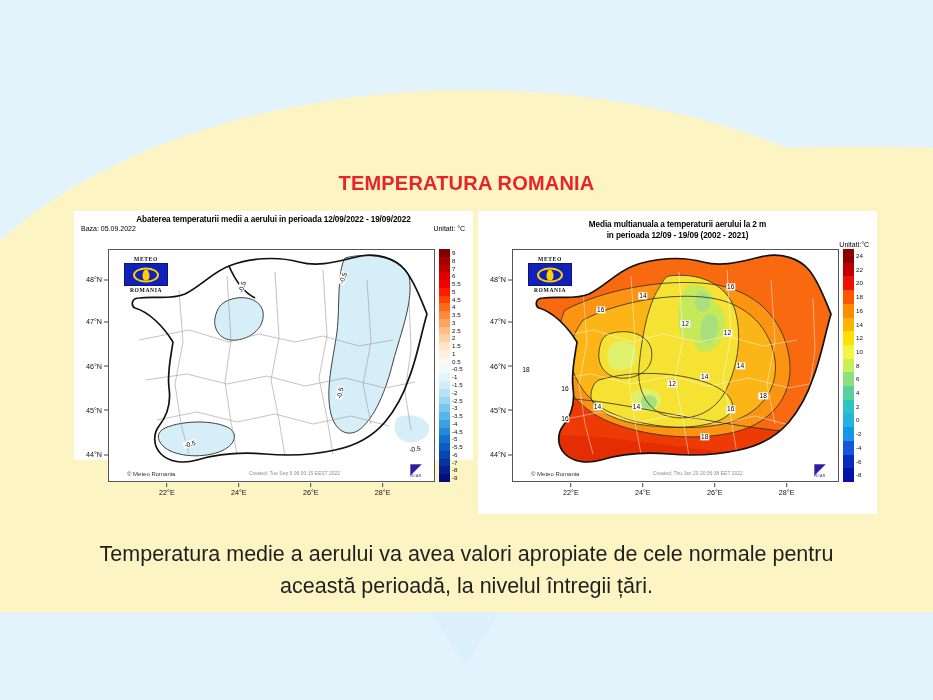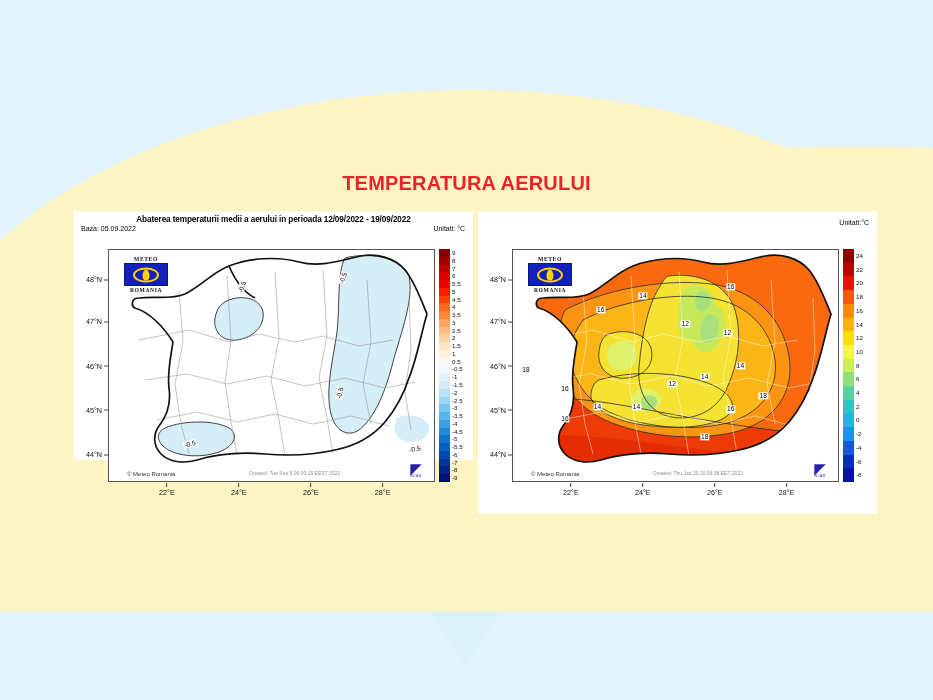--- a/index.html
+++ b/index.html
@@ -94,21 +94,21 @@
 
   <path d="M -60 700 C 40 300 330 120 1000 150 L 1000 700 Z" fill="#fdf4c4"></path>
   <ellipse cx="470" cy="420" rx="560" ry="330" fill="#fdf4c4"></ellipse>
   <rect x="0" y="612" width="933" height="88" fill="#e2f3fb"></rect>
   <path d="M 430 612 L 500 612 L 465 666 Z" fill="#ddf1fb"></path>
   <rect x="0" y="0" width="933" height="60" fill="#e2f3fb"></rect>
 </svg>
 
 <div id="content">
 
-  <div id="subtitle">TEMPERATURA AERULUI</div>
+  <div id="subtitle">TEMPERATURA ROMANIA</div>
 
   <div class="panel" id="panel-left">
     <div class="maptitle">
       <div>Abaterea temperaturii medii a aerului in perioada 12/09/2022 - 19/09/2022</div>
     </div>
     <div class="metaline">
       <span class="meta-left">Baza: 05.09.2022</span>
       <span class="meta-right">Unitati: °C</span>
     </div>
 
@@ -250,20 +250,22 @@
           <div class="lab" style="height: 7.76667px; line-height: 7.76667px;">-6</div>
           <div class="lab" style="height: 7.76667px; line-height: 7.76667px;">-7</div>
           <div class="lab" style="height: 7.76667px; line-height: 7.76667px;">-8</div>
           <div class="lab" style="height: 7.76667px; line-height: 7.76667px;">-9</div>
         </div>
     </div>
   </div>
 
   <div class="panel" id="panel-right">
     <div class="maptitle" style="padding-top:8px;">
+      <div>Media multianuala a temperaturii aerului la 2 m</div>
+      <div>in perioada 12/09 - 19/09 (2002 - 2021)</div>
     </div>
     <div class="metaline">
       <span class="meta-right">Unitati:°C</span>
     </div>
 
     <div class="plotbox" style="left:34px;top:38px;width:327px;height:233px;">
       <svg width="325" height="231" viewBox="0 0 325 231">
         <rect x="0" y="0" width="325" height="231" fill="#ffffff"></rect>
         <defs>
           <clipPath id="ro-clip">
@@ -405,13 +407,14 @@
           <div class="lab" style="height: 13.7059px; line-height: 13.7059px;">2</div>
           <div class="lab" style="height: 13.7059px; line-height: 13.7059px;">0</div>
           <div class="lab" style="height: 13.7059px; line-height: 13.7059px;">-2</div>
           <div class="lab" style="height: 13.7059px; line-height: 13.7059px;">-4</div>
           <div class="lab" style="height: 13.7059px; line-height: 13.7059px;">-6</div>
           <div class="lab" style="height: 13.7059px; line-height: 13.7059px;">-8</div>
         </div>
     </div>
   </div>
 
+  <div id="caption">Temperatura medie a aerului va avea valori apropiate de cele normale pentru această perioadă, la nivelul întregii țări.</div>
 </div>
 
 </body></html>

